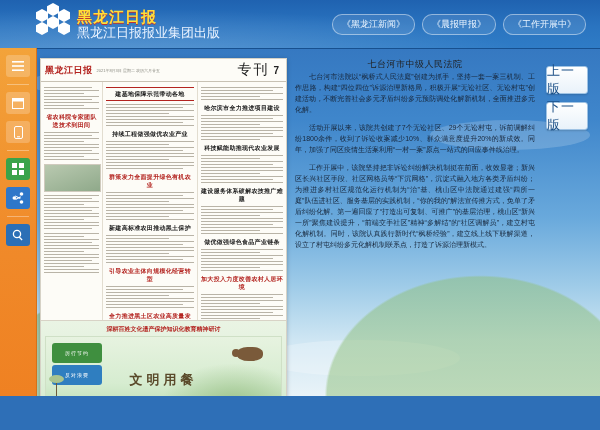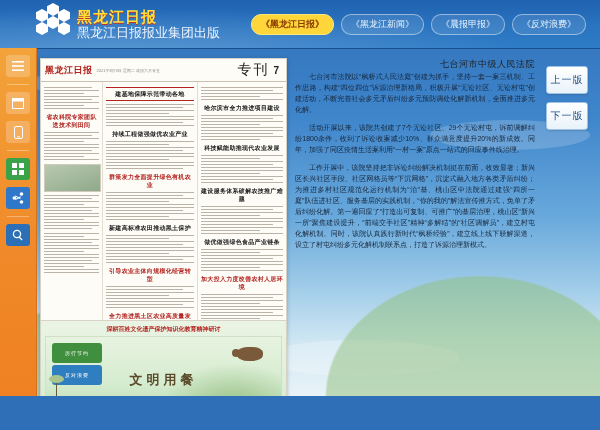--- a/index.html
+++ b/index.html
@@ -103,32 +103,32 @@
   .ad-tree{position:absolute;left:10px;bottom:4px;width:1px;height:22px;background:#6b5a3a;}
   .ad-tree:before{content:"";position:absolute;left:-7px;top:-2px;width:15px;height:8px;
     border-radius:50%;background:#a8c48f;}
   .ad-foot{position:absolute;left:0;right:0;bottom:2px;height:10px;background:#2f7ec0;
     display:flex;align-items:center;justify-content:space-between;padding:0 5px;box-sizing:border-box;}
   .ad-foot span{font-size:5px;color:#fff;}
 
   
   .article{position:absolute;left:295px;top:58px;width:240px;height:240px;
     background:rgba(255,255,255,.0);}
-  .art-kicker{font-size:9px;color:#1f1f1f;text-align:right;letter-spacing:.5px;}
+  .art-kicker{font-size:9px;color:#1f1f1f;text-align:center;letter-spacing:.5px;}
   .art-title{font-size:17px;font-weight:bold;color:#111;text-align:center;margin:7px 0 9px;
     letter-spacing:1px;font-family:"DejaVu Sans","Liberation Sans",sans-serif;}
   .art-body p{font-size:7px;line-height:11px;color:#17263a;margin:0 0 7px;text-align:justify;
     text-indent:14px;}
 
   
   .pager{position:absolute;right:12px;top:66px;display:flex;flex-direction:column;gap:8px;}
   .pg-btn{width:40px;height:26px;border:1px solid #9fc3e4;border-radius:3px;
     background:linear-gradient(180deg,#ffffff,#e9f2fa);
     display:flex;align-items:center;justify-content:center;
-    font-size:10px;color:#1b4f86;letter-spacing:1px;box-shadow:0 1px 2px rgba(0,0,0,.15);}
+    font-size:13px;color:#1b4f86;letter-spacing:1px;box-shadow:0 1px 2px rgba(0,0,0,.15);}
 </style>
 </head>
 <body>
 
 <div class="app">
 
   <div class="bg">
     <div class="cloud" style="left:30px;top:70px;width:120px;height:26px;"></div>
     <div class="cloud" style="left:430px;top:120px;width:160px;height:30px;"></div>
     <div class="cloud" style="left:260px;top:340px;width:200px;height:36px;background:rgba(255,255,255,.25);"></div>
@@ -148,24 +148,23 @@
         <div class="hex" style="left:0;top:16px;"></div>
         <div class="hex" style="left:22px;top:16px;"></div>
       </div>
       <div class="logo-text">
         <div class="logo-title">黑龙江日报</div>
         <div class="logo-sub">黑龙江日报报业集团出版</div>
       </div>
     </div>
 
     <div class="nav">
-      <div class="nav-item active">《黑龙江日报》</div>
       <div class="nav-item">《黑龙江新闻》</div>
       <div class="nav-item">《晨报甲报》</div>
-      <div class="nav-item">《反对浪费》</div>
+      <div class="nav-item">《工作开展中》</div>
     </div>
   </div>
 
   <div class="toolbar">
     <div class="tb-btn">
       <svg width="12" height="10" viewBox="0 0 12 10">
           <g fill="#fff">
             <rect width="12" height="1.6"></rect>
             <rect y="4.2" width="12" height="1.6"></rect>
             <rect y="8.4" width="12" height="1.6"></rect>

